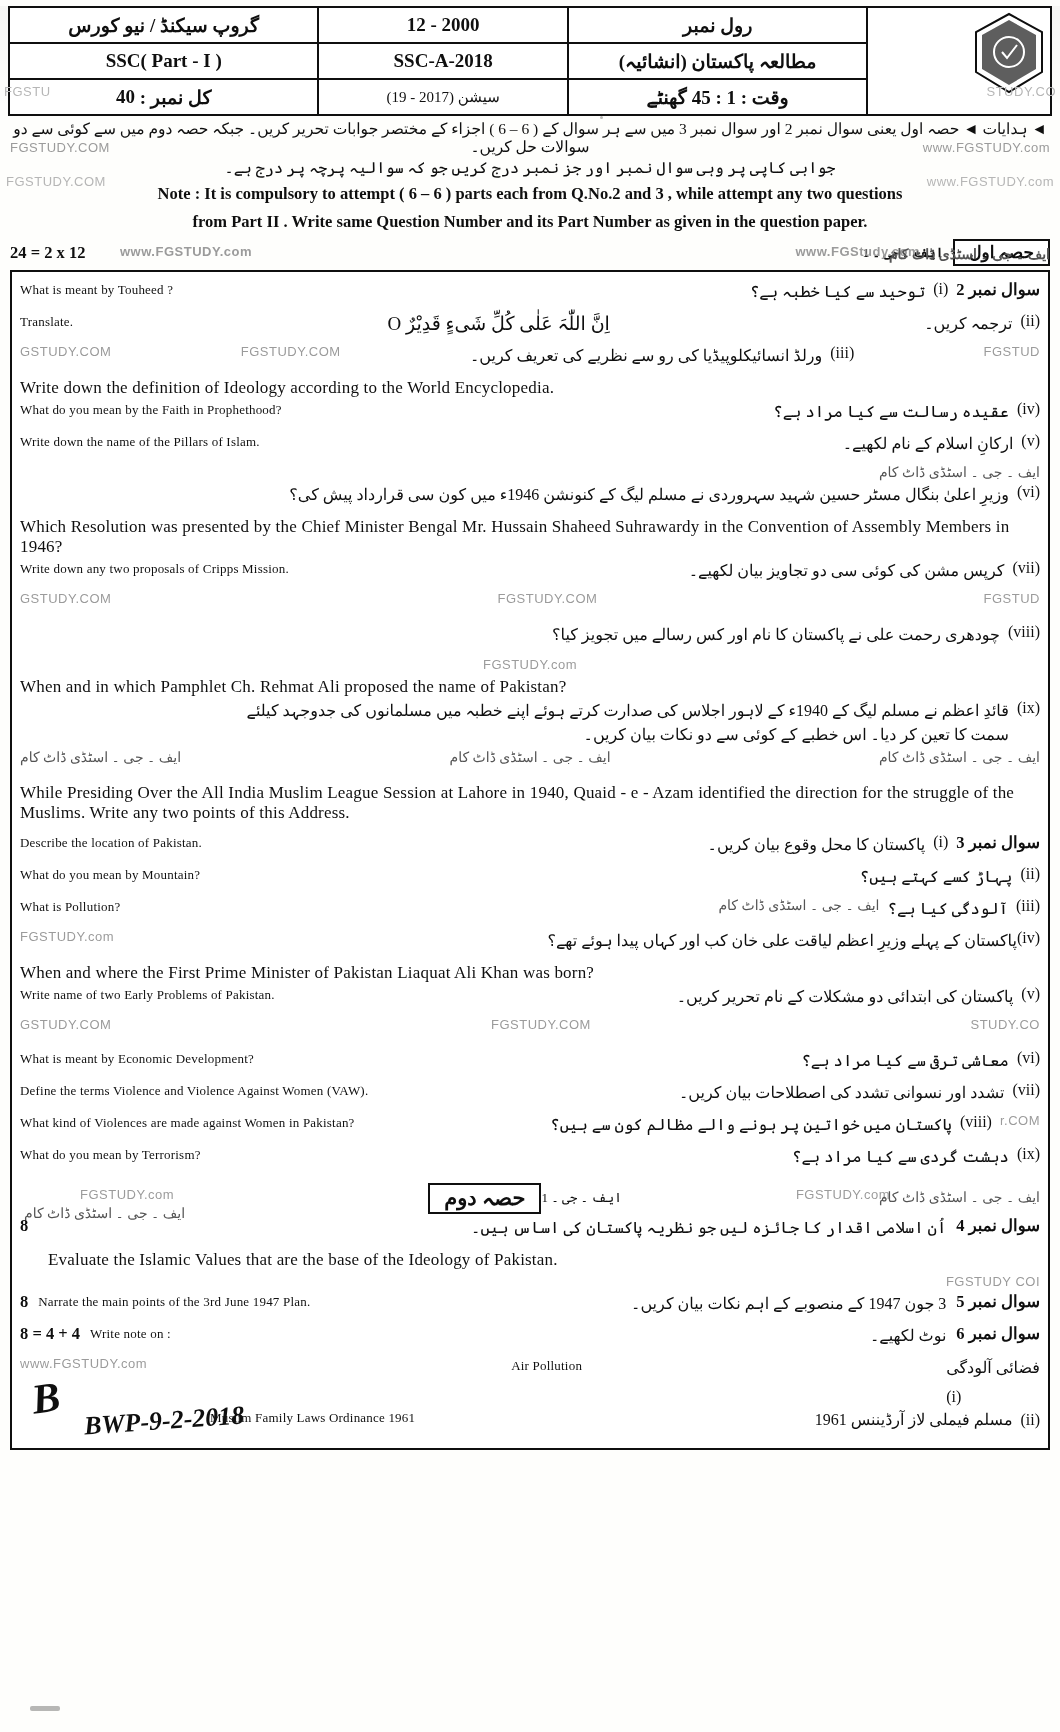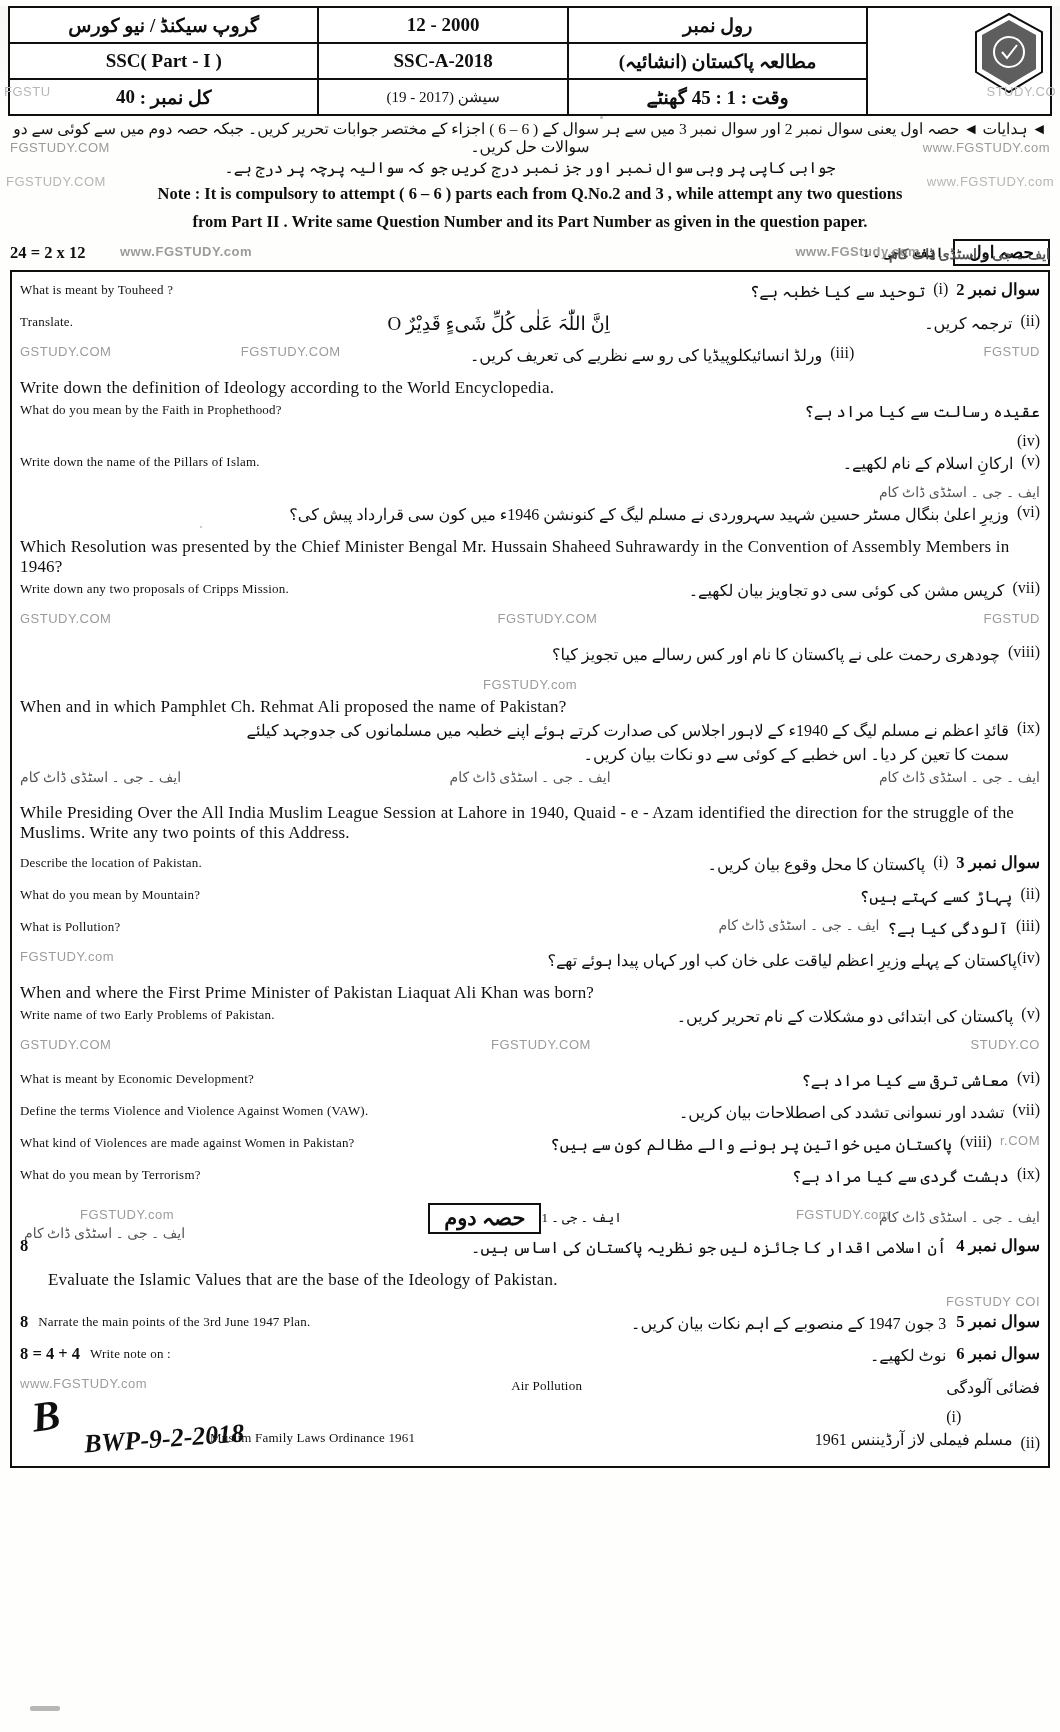--- a/index.html
+++ b/index.html
@@ -224,21 +224,21 @@
           <span class="ur urdu">ورلڈ انسائیکلوپیڈیا کی رو سے نظریے کی تعریف کریں۔</span>
           <span class="rn">(iii)</span>
         </span>
         <span class="wm" style="position:static;">FGSTUD</span>
       </div>
       <div class="fullen">Write down the definition of  Ideology according to the World Encyclopedia.</div>
     </div>
 
     <div class="row">
       <span class="en">What do you mean by the Faith in Prophethood?</span>
-      <span style="display:flex;gap:8px;align-items:flex-end;flex-direction:column;">
+      <span style="display:flex;gap:8px;align-items:flex-start;">
         <span class="ur urdu">عقیدہ رسالت سے کیا مراد ہے؟</span>
         <span class="rn">(iv)</span>
       </span>
     </div>
 
     <div class="row">
       <span class="en">Write down the  name  of the Pillars of Islam.</span>
       <span style="display:flex;gap:8px;align-items:flex-start;">
         <span class="ur urdu">ارکانِ اسلام کے نام لکھیے۔</span>
         <span class="rn">(v)</span>
@@ -429,21 +429,21 @@
       <div class="row">
         <span class="wm" style="position:static;">www.FGSTUDY.com</span>
         <span class="en">Air  Pollution</span>
         <span style="display:flex;gap:8px;align-items:flex-start;flex-direction:column;">
           <span class="ur urdu">فضائی آلودگی</span>
           <span class="rn">(i)</span>
         </span>
       </div>
       <div class="row">
         <span class="en" style="padding-left:190px;">Muslim Family Laws Ordinance 1961</span>
-        <span style="display:flex;gap:8px;align-items:flex-end;margin-left:41px;">
+        <span style="display:flex;gap:8px;align-items:center;margin-left:41px;">
           <span class="ur urdu">مسلم فیملی لاز آرڈیننس 1961</span>
           <span class="rn">(ii)</span>
         </span>
       </div>
     </div>
 
     <div class="bigB">B</div>
     <div class="scribble">BWP-9-2-2018</div>
   </div>
 

